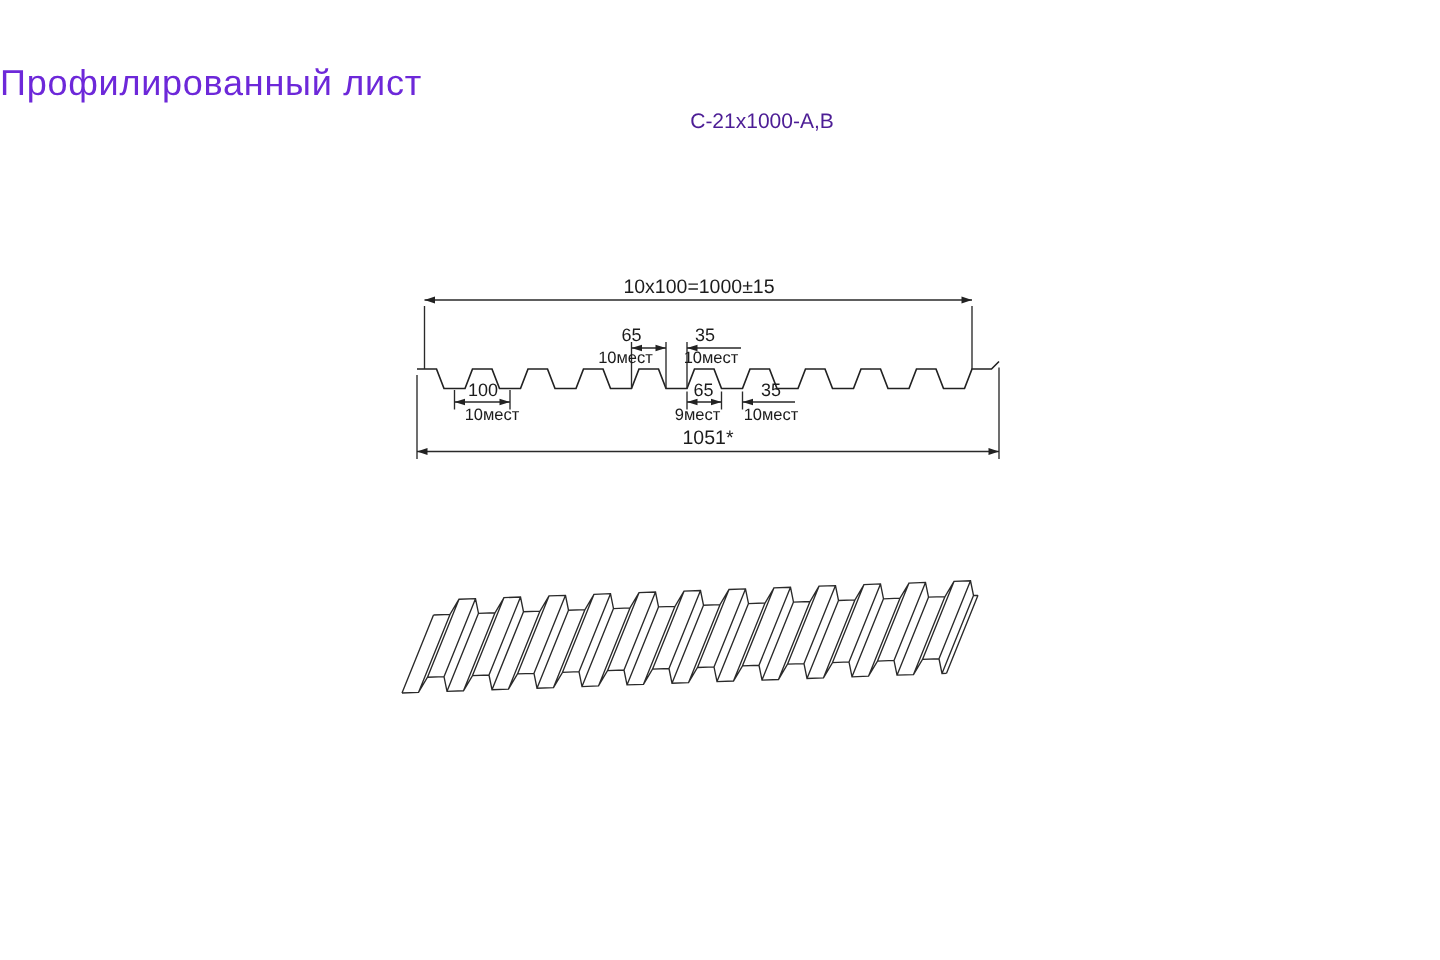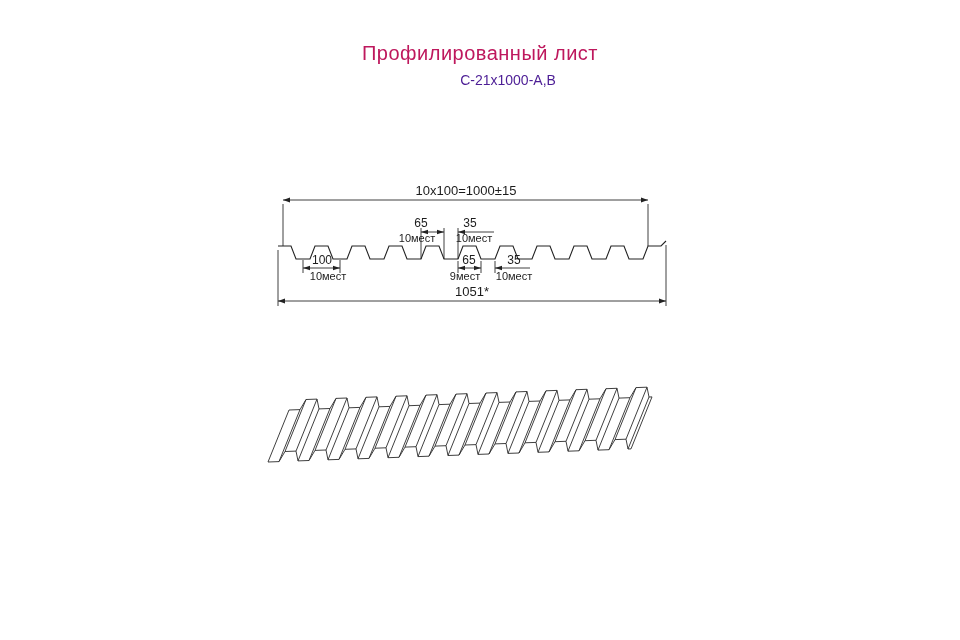--- a/index.html
+++ b/index.html
@@ -1,19 +1,19 @@
 <!DOCTYPE html>
 <html><head>
 <meta charset="utf-8">
 <style>
   html,body{margin:0;padding:0;background:#ffffff;}
   .page{position:relative;width:960px;height:640px;background:#ffffff;overflow:hidden;
         font-family:"Liberation Sans",sans-serif;}
-  .title{position:absolute;top:42px;left:0;width:100%;text-align:center;
-         font-size:20px;color:#be185d;letter-spacing:0.5px;}
+  .title{position:absolute;top:42px;left:0;width:100%;
+         font-size:24px;color:#6d28d9;letter-spacing:0.5px;}
   .subtitle{position:absolute;top:72px;left:0;width:100%;text-align:center;
             font-size:14px;color:#4c1d95;margin-left:28px;}
   svg{position:absolute;top:0;left:0;}
   .line{stroke:#222;stroke-width:1.1;fill:none;}
   .thin{stroke:#2a2a2a;stroke-width:0.9;fill:none;}
   .arrow{fill:#222;stroke:none;}
   text{fill:#1c1c1c;font-family:"Liberation Sans",sans-serif;}
   .dimtxt{font-size:12px;}
   .dimtxt-sm{font-size:11px;}
   .dimtxt-lg{font-size:13px;}

